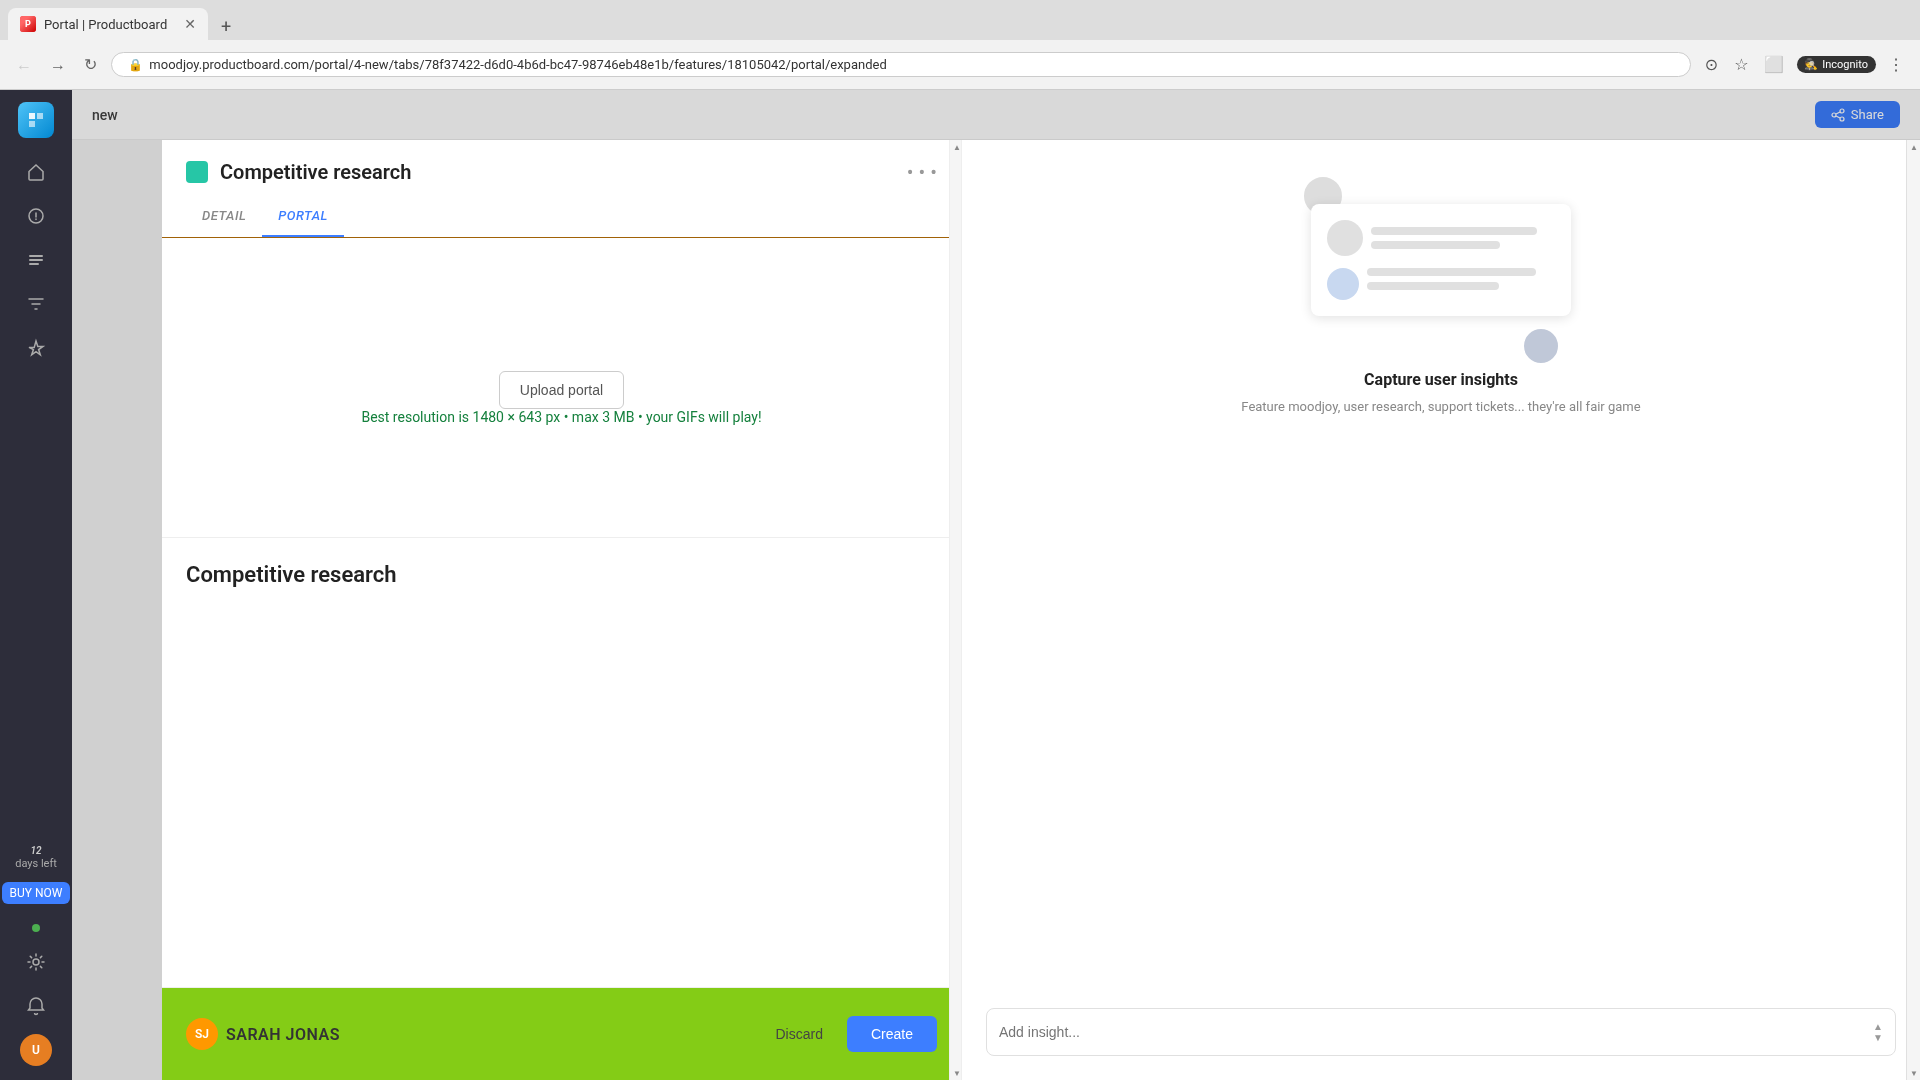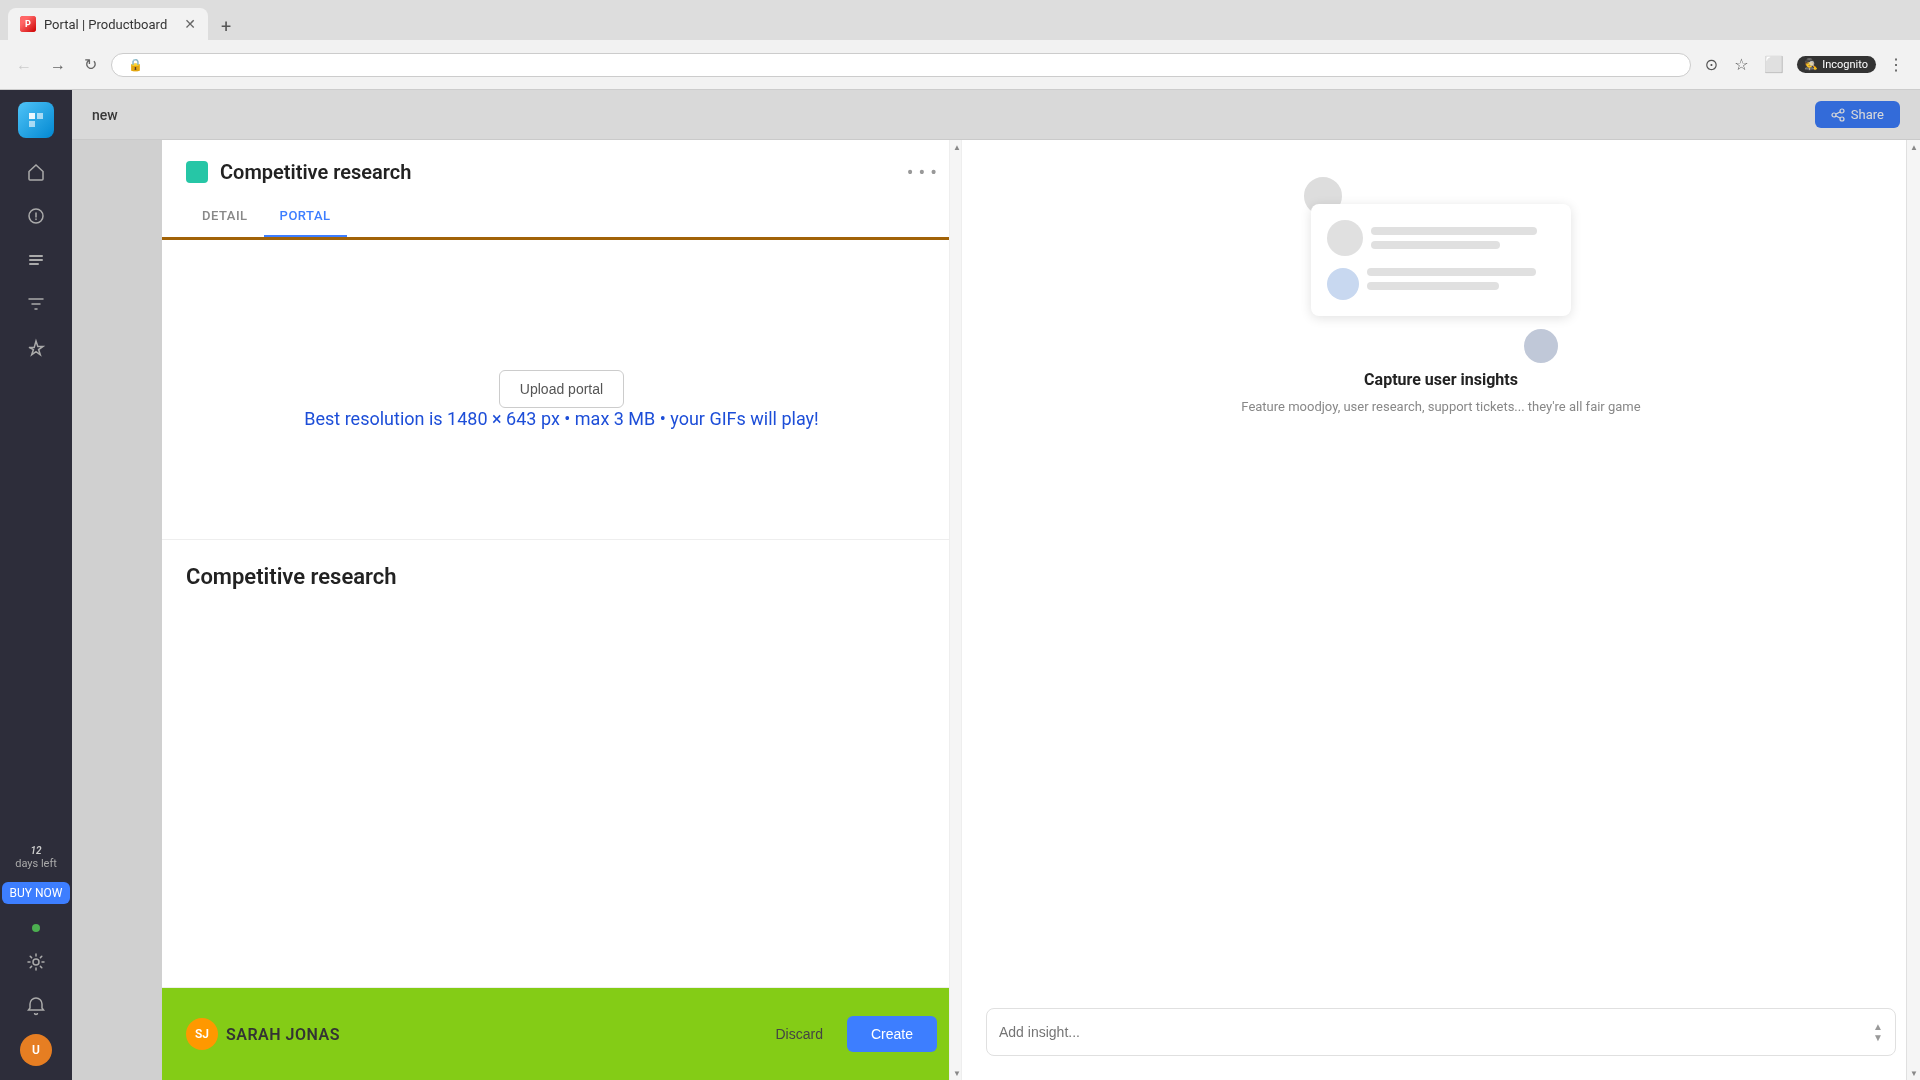--- a/index.html
+++ b/index.html
@@ -276,22 +276,23 @@
       margin-left: auto;
       color: #999;
       font-size: 20px;
       cursor: pointer;
     }
 
     
     .modal-tabs {
       display: flex;
       padding: 0 24px;
-      border-bottom: 3px solid #a16207;
+      border-bottom: 1px solid #a16207;
       margin-top: 12px;
+      font-style: italic;
     }
     .modal-tab {
       padding: 12px 16px;
       font-size: 13px;
       color: #888;
       cursor: pointer;
       border-bottom: 2px solid transparent;
       letter-spacing: 0.5px;
       text-transform: uppercase;
       font-weight: 500;
@@ -329,22 +330,22 @@
       border: 1px solid #ccc;
       border-radius: 6px;
       padding: 10px 20px;
       font-size: 14px;
       color: #555;
       cursor: pointer;
       background: white;
     }
     .upload-hint {
       margin-top: 0;
-      font-size: 18px;
-      color: #1d4ed8;
+      font-size: 14px;
+      color: #15803d;
     }
 
     
     .feature-section {
       padding: 24px;
     }
     .feature-section-title {
       font-size: 22px;
       font-weight: 600;
       color: #222;
@@ -585,20 +586,21 @@
       <span class="tab-close">✕</span>
     </div>
     <div class="tab-new">+</div>
   </div>
   <div class="browser-address-bar">
     <span class="browser-nav-btn disabled">←</span>
     <span class="browser-nav-btn">→</span>
     <span class="browser-nav-btn">↻</span>
     <div class="address-bar">
       <span class="address-lock">🔒</span>
+      <span style="font-size:13px;color:#333;">moodjoy.productboard.com/portal/4-new/tabs/78f37422-d6d0-4b6d-bc47-98746eb48e1b/features/18105042/portal/expanded</span>
     </div>
     <div class="browser-actions">
       <span class="browser-action-icon">⊙</span>
       <span class="browser-action-icon">☆</span>
       <span class="browser-action-icon">⬜</span>
       <div class="incognito-badge">
         <span>🕵</span>
         <span>Incognito</span>
       </div>
       <span class="browser-action-icon">⋮</span>

